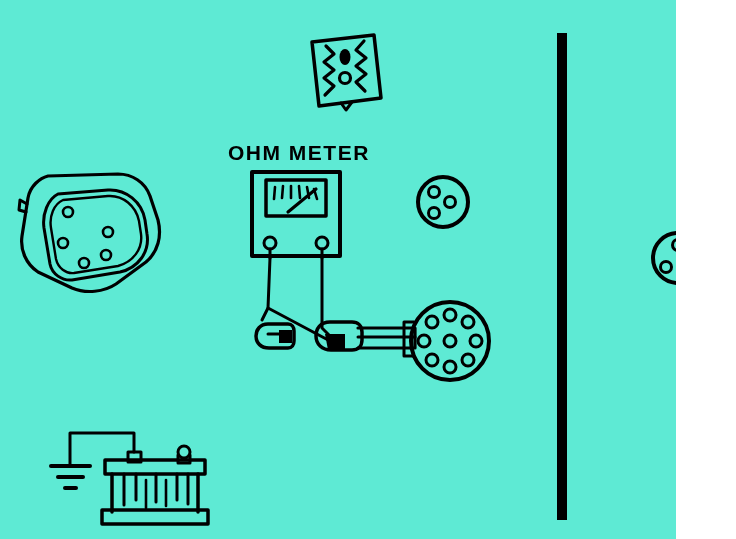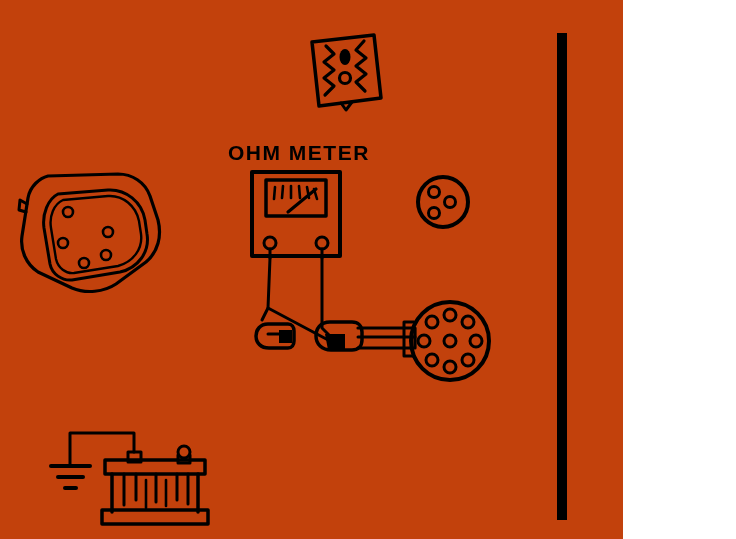--- a/index.html
+++ b/index.html
@@ -2,23 +2,23 @@
 <html><head>
 <meta charset="utf-8">
 <style>
   html, body {
     margin: 0;
     padding: 0;
     background: #ffffff;
   }
   #page {
     position: relative;
-    width: 623px;
+    width: 676px;
     height: 539px;
-    background: #c2410c;
+    background: #5eead4;
     overflow: hidden;
     font-family: "Liberation Sans", sans-serif;
   }
   #page svg {
     position: absolute;
     left: 0;
     top: 0;
     width: 736px;
     height: 539px;
   }

